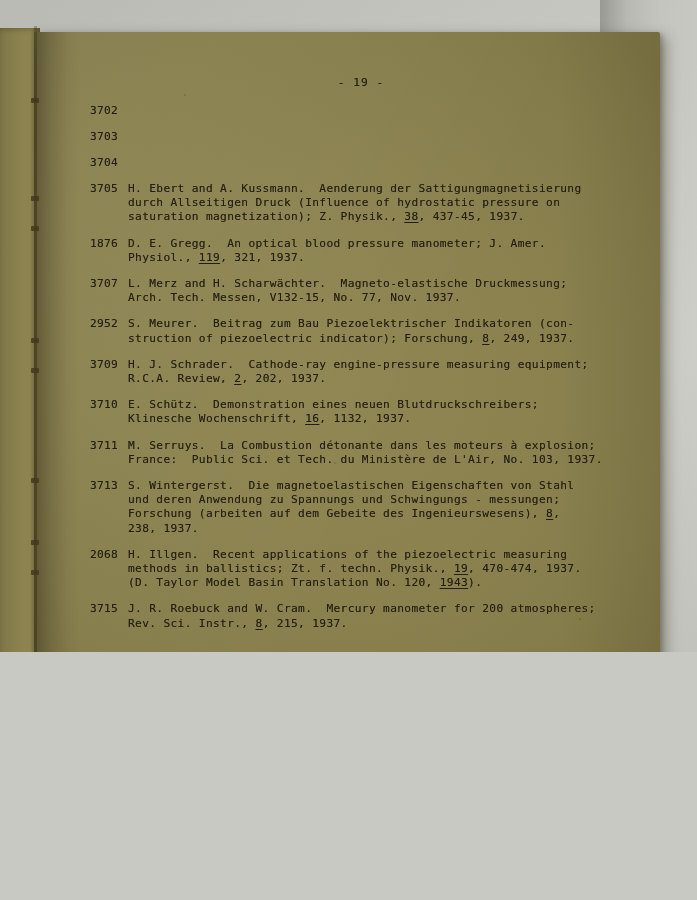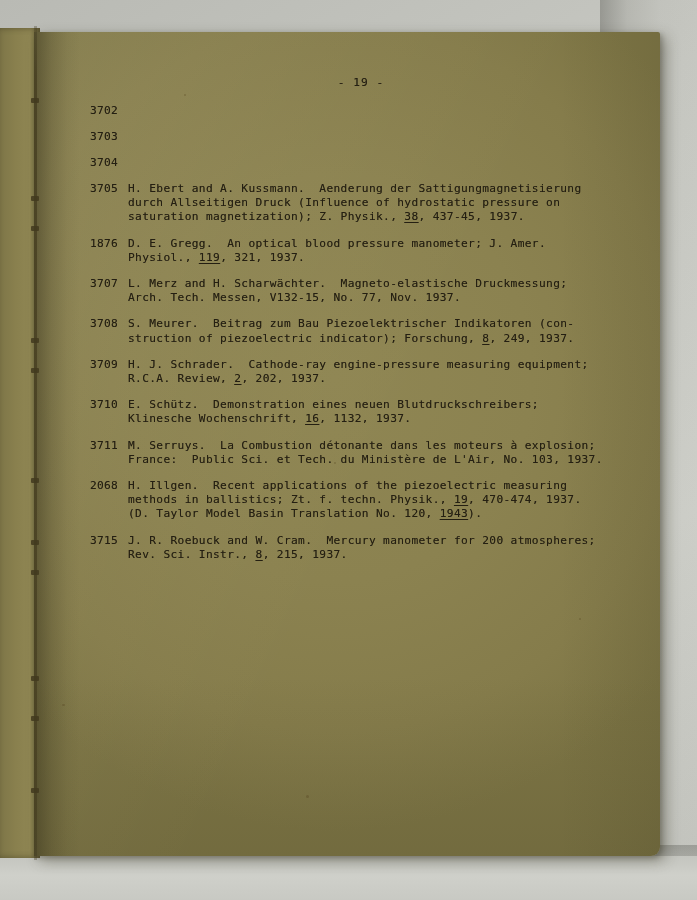--- a/index.html
+++ b/index.html
@@ -4,21 +4,21 @@
 <title>Scanned Bibliography Page 19</title>
 <style>
   html, body {
     margin: 0;
     padding: 0;
     background: #c9c9c4;
   }
   #scan {
     position: relative;
     width: 697px;
-    height: 900px;
+    height: 652px;
     overflow: hidden;
     background: linear-gradient(150deg, #b9bab4 0%, #c6c7c1 35%, #cdcec8 70%, #c2c3bd 100%);
     font-family: "DejaVu Sans Mono", "Liberation Mono", monospace;
   }
 
   
   .backdrop-shadow {
     position: absolute;
     left: 600px;
     top: 0;
@@ -195,28 +195,32 @@
           <div class="entry"><span class="entry-number">3702</span></div>
           <div class="entry"><span class="entry-number">3703</span></div>
           <div class="entry"><span class="entry-number">3704</span></div>
           <div class="entry"><span class="entry-number">3705</span><span class="entry-body">H. Ebert and A. Kussmann.  Aenderung der Sattigungmagnetisierung
 durch Allseitigen Druck (Influence of hydrostatic pressure on
 saturation magnetization); Z. Physik., <u>38</u>, 437-45, 1937.</span></div>
           <div class="entry"><span class="entry-number">1876</span><span class="entry-body">D. E. Gregg.  An optical blood pressure manometer; J. Amer.
 Physiol., <u>119</u>, 321, 1937.</span></div>
           <div class="entry"><span class="entry-number">3707</span><span class="entry-body">L. Merz and H. Scharwächter.  Magneto-elastische Druckmessung;
 Arch. Tech. Messen, V132-15, No. 77, Nov. 1937.</span></div>
-          <div class="entry"><span class="entry-number">3708</span><span class="entry-body">S. Meurer.  Beitrag zum Bau Piezoelektrischer Indikatoren (con-
+          <div class="entry"><span class="entry-number">2952</span><span class="entry-body">S. Meurer.  Beitrag zum Bau Piezoelektrischer Indikatoren (con-
 struction of piezoelectric indicator); Forschung, <u>8</u>, 249, 1937.</span></div>
           <div class="entry"><span class="entry-number">3709</span><span class="entry-body">H. J. Schrader.  Cathode-ray engine-pressure measuring equipment;
 R.C.A. Review, <u>2</u>, 202, 1937.</span></div>
           <div class="entry"><span class="entry-number">3710</span><span class="entry-body">E. Schütz.  Demonstration eines neuen Blutdruckschreibers;
 Klinesche Wochenschrift, <u>16</u>, 1132, 1937.</span></div>
           <div class="entry"><span class="entry-number">3711</span><span class="entry-body">M. Serruys.  La Combustion détonante dans les moteurs à explosion;
 France:  Public Sci. et Tech. du Ministère de L'Air, No. 103, 1937.</span></div>
+          <div class="entry"><span class="entry-number">3713</span><span class="entry-body">S. Wintergerst.  Die magnetoelastischen Eigenschaften von Stahl
+und deren Anwendung zu Spannungs und Schwingungs - messungen;
+Forschung (arbeiten auf dem Gebeite des Ingenieurswesens), <u>8</u>,
+238, 1937.</span></div>
           <div class="entry"><span class="entry-number">2068</span><span class="entry-body">H. Illgen.  Recent applications of the piezoelectric measuring
 methods in ballistics; Zt. f. techn. Physik., <u>19</u>, 470-474, 1937.
 (D. Taylor Model Basin Translation No. 120, <u>1943</u>).</span></div>
           <div class="entry"><span class="entry-number">3715</span><span class="entry-body">J. R. Roebuck and W. Cram.  Mercury manometer for 200 atmospheres;
 Rev. Sci. Instr., <u>8</u>, 215, 1937.</span></div>
         </div>
     </div>
   </div>
 
   <div class="spine"></div>

